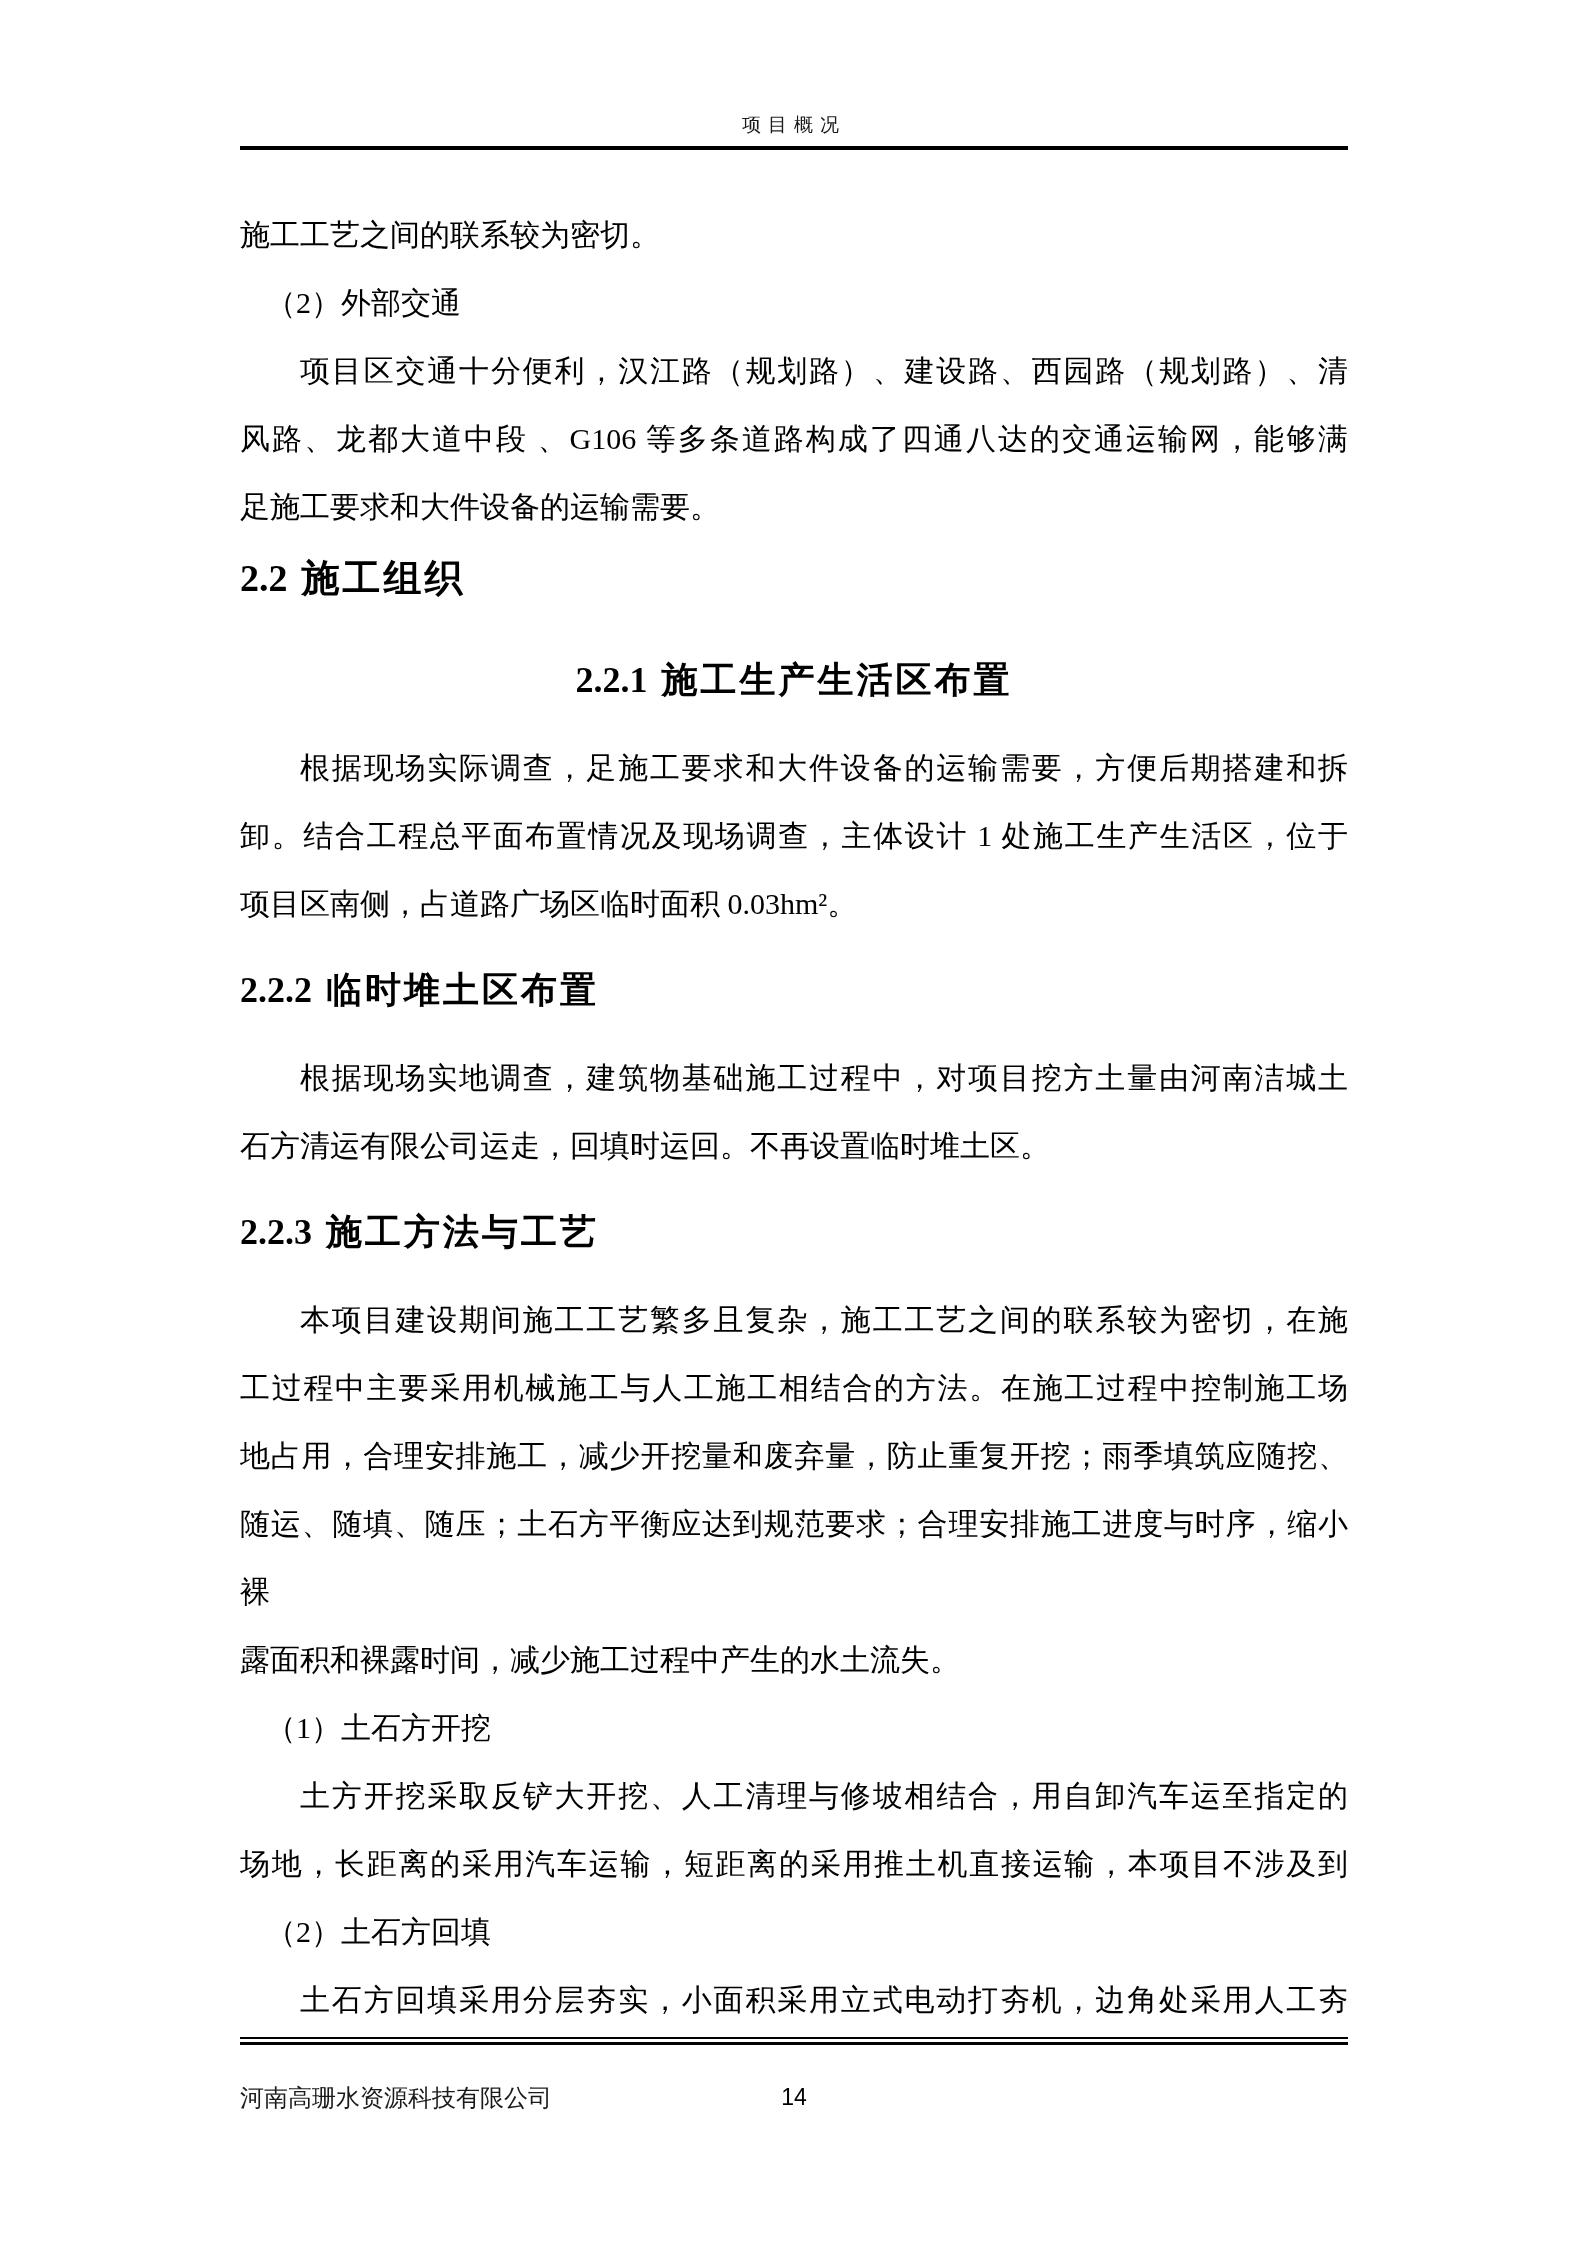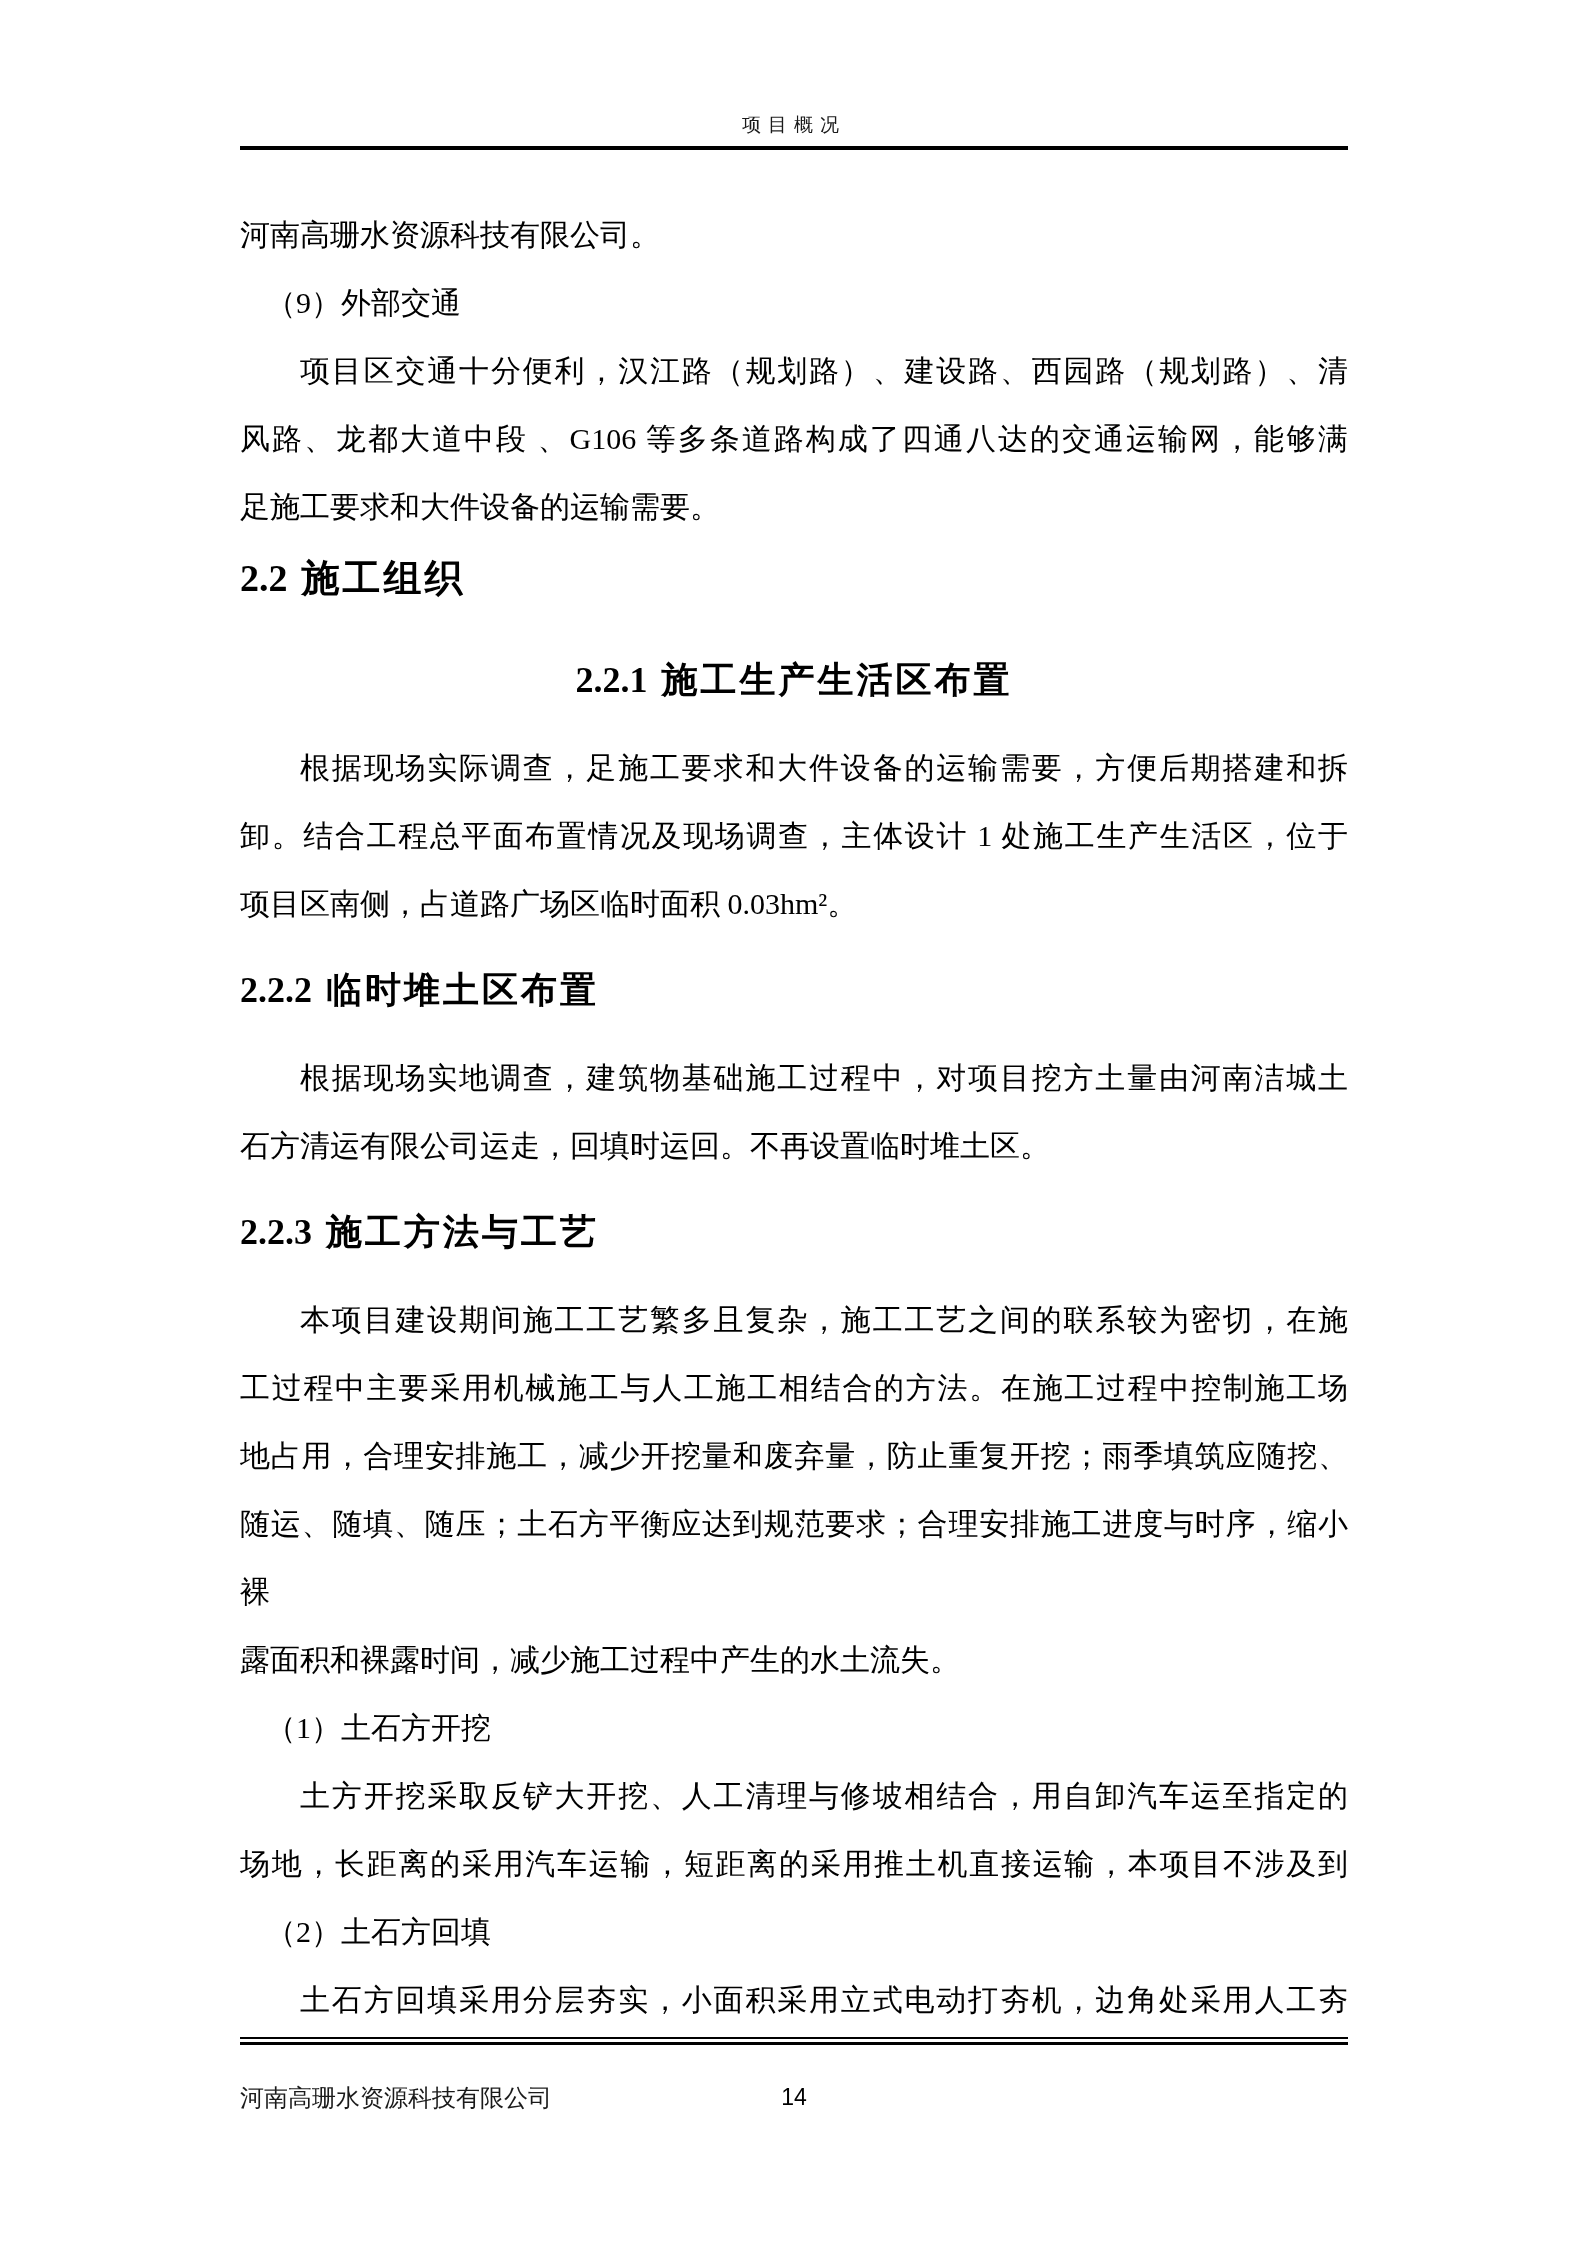--- a/index.html
+++ b/index.html
@@ -71,24 +71,24 @@
 </head>
 <body>
 
 <div class="page">
 
   <div class="header-title">项目概况</div>
   <div class="header-rule"></div>
 
   <div class="doc-body" id="doc-body">
       <div class="block-para">
-        <div class="line">河南高珊水资源科技有限公司。</div>
+        <div class="line">施工工艺之间的联系较为密切。</div>
       </div>
       <div class="block-para">
-        <div class="line ind1">（9）外部交通</div>
+        <div class="line ind1">（2）外部交通</div>
       </div>
       <div class="block-para">
         <div class="line fill ind2">项目区交通十分便利，汉江路（规划路）、建设路、西园路（规划路）、清</div>
         <div class="line fill">风路、龙都大道中段 、G106 等多条道路构成了四通八达的交通运输网，能够满</div>
         <div class="line">足施工要求和大件设备的运输需要。</div>
       </div>
       <div class="heading h-sec"><span class="num">2.2</span><span class="title">施工组织</span></div>
       <div class="heading h-sub"><span class="num">2.2.1</span><span class="title">施工生产生活区布置</span></div>
       <div class="block-para">
         <div class="line fill ind2">根据现场实际调查，足施工要求和大件设备的运输需要，方便后期搭建和拆</div>

